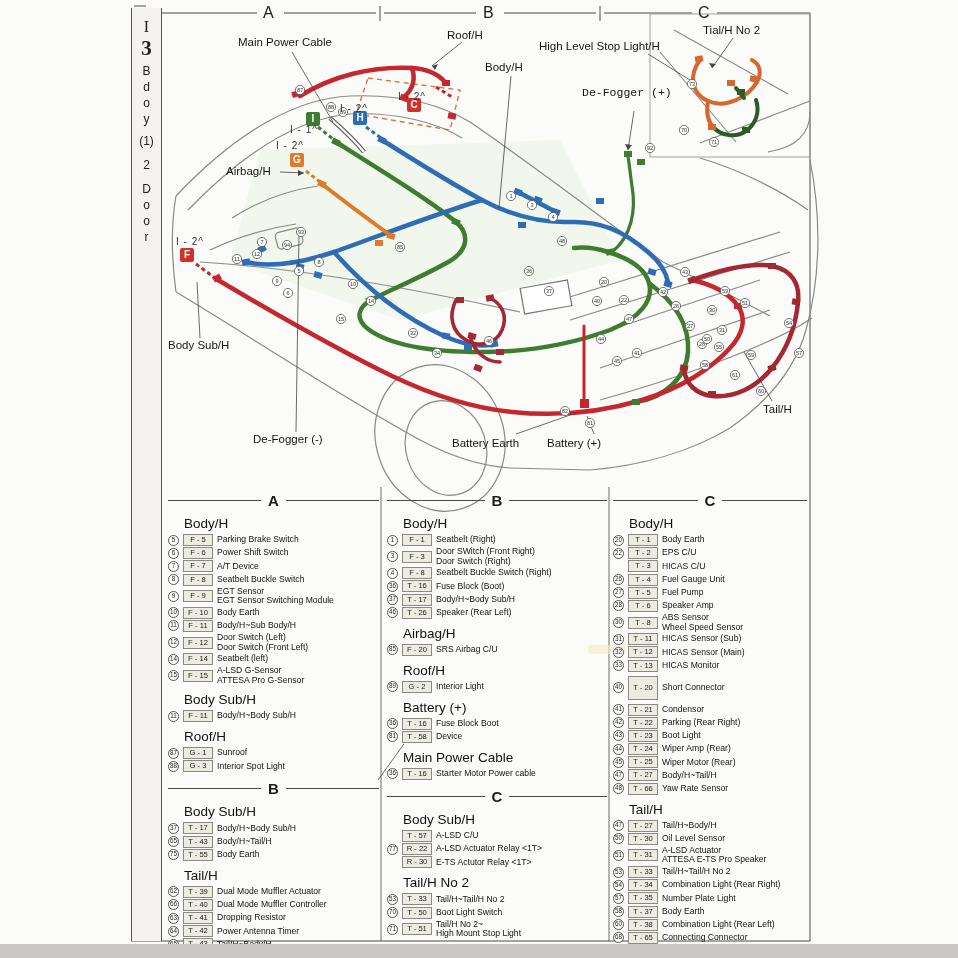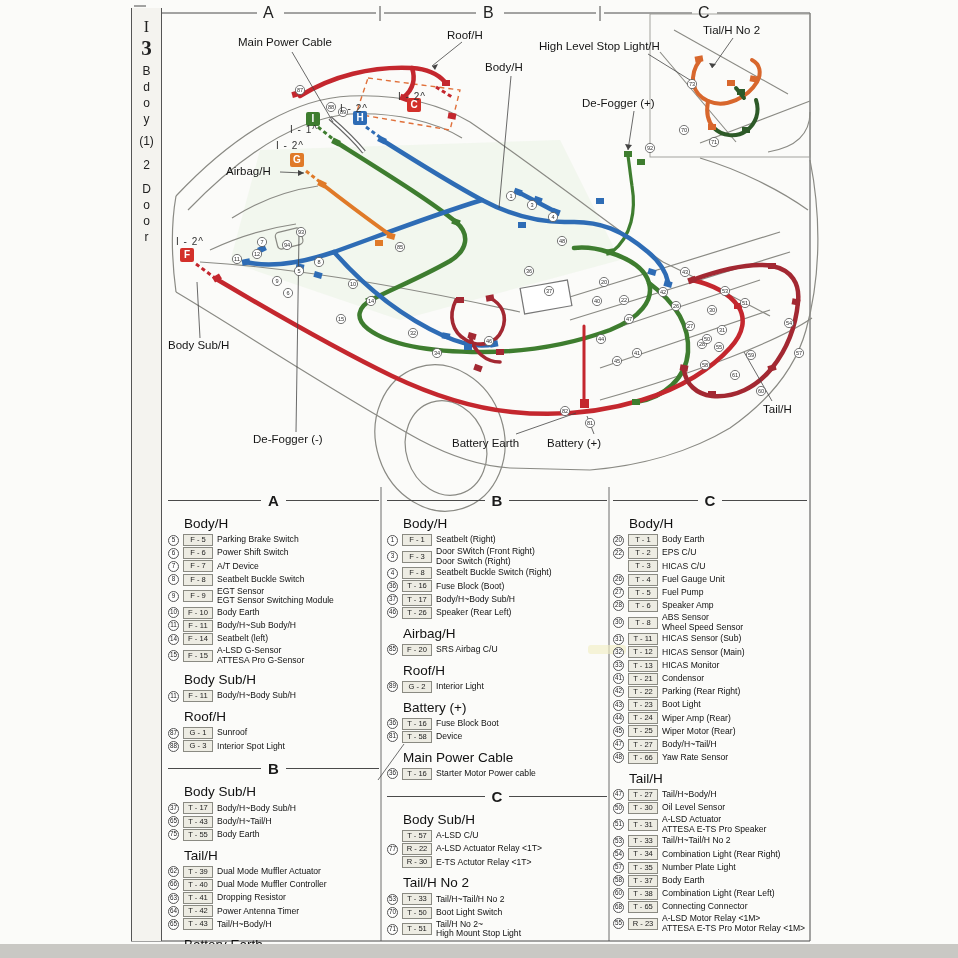--- a/index.html
+++ b/index.html
@@ -365,21 +365,21 @@
 
 <div class="rletter" style="left:263px;top:4px;">A</div>
 <div class="rletter" style="left:483px;top:4px;">B</div>
 <div class="rletter" style="left:698px;top:4px;">C</div>
 
 <div class="dlabel" style="left:238px;top:36px;">Main Power Cable</div>
 <div class="dlabel" style="left:447px;top:29px;">Roof/H</div>
 <div class="dlabel" style="left:485px;top:61px;">Body/H</div>
 <div class="dlabel" style="left:539px;top:40px;">High Level Stop Light/H</div>
 <div class="dlabel" style="left:703px;top:24px;">Tial/H No 2</div>
-<div class="dlabel" style="left:582px;top:97px;">De-Fogger (+)</div>
+<div class="dlabel" style="left:582px;top:86px;font-family:Liberation Mono, monospace;">De-Fogger (+)</div>
 <div class="dlabel" style="left:226px;top:165px;">Airbag/H</div>
 <div class="dlabel" style="left:168px;top:339px;">Body Sub/H</div>
 <div class="dlabel" style="left:253px;top:433px;">De-Fogger (-)</div>
 <div class="dlabel" style="left:452px;top:437px;">Battery Earth</div>
 <div class="dlabel" style="left:547px;top:437px;">Battery (+)</div>
 <div class="dlabel" style="left:763px;top:403px;">Tail/H</div>
 
 <div class="ybl" style="left:588px;top:645px;width:38px;height:9px;"></div>
 
 <div class="col" id="colA" style="left:168px;width:211px;">
@@ -430,20 +430,28 @@
       <div class="lg-code">F - 10</div>
       <div class="lg-lbl">
         <div>Body Earth</div>
       </div>
     </div>
     <div class="lg-row">
       <div class="lg-num">11</div>
       <div class="lg-code">F - 11</div>
       <div class="lg-lbl">
         <div>Body/H~Sub Body/H</div>
+      </div>
+    </div>
+    <div class="lg-row">
+      <div class="lg-num">12</div>
+      <div class="lg-code">F - 12</div>
+      <div class="lg-lbl">
+        <div>Door Switch (Left)</div>
+        <div>Door Switch (Front Left)</div>
       </div>
     </div>
     <div class="lg-row">
       <div class="lg-num">14</div>
       <div class="lg-code">F - 14</div>
       <div class="lg-lbl">
         <div>Seatbelt (left)</div>
       </div>
     </div>
     <div class="lg-row">
@@ -751,20 +759,27 @@
       <div class="lg-code">T - 12</div>
       <div class="lg-lbl">
         <div>HICAS Sensor (Main)</div>
       </div>
     </div>
     <div class="lg-row">
       <div class="lg-num">33</div>
       <div class="lg-code">T - 13</div>
       <div class="lg-lbl">
         <div>HICAS Monitor</div>
+      </div>
+    </div>
+    <div class="lg-row row-tall">
+      <div class="lg-num">40</div>
+      <div class="lg-code tall">T - 20</div>
+      <div class="lg-lbl">
+        <div>Short Connector</div>
       </div>
     </div>
     <div class="lg-row">
       <div class="lg-num">41</div>
       <div class="lg-code">T - 21</div>
       <div class="lg-lbl">
         <div>Condensor</div>
       </div>
     </div>
     <div class="lg-row">

